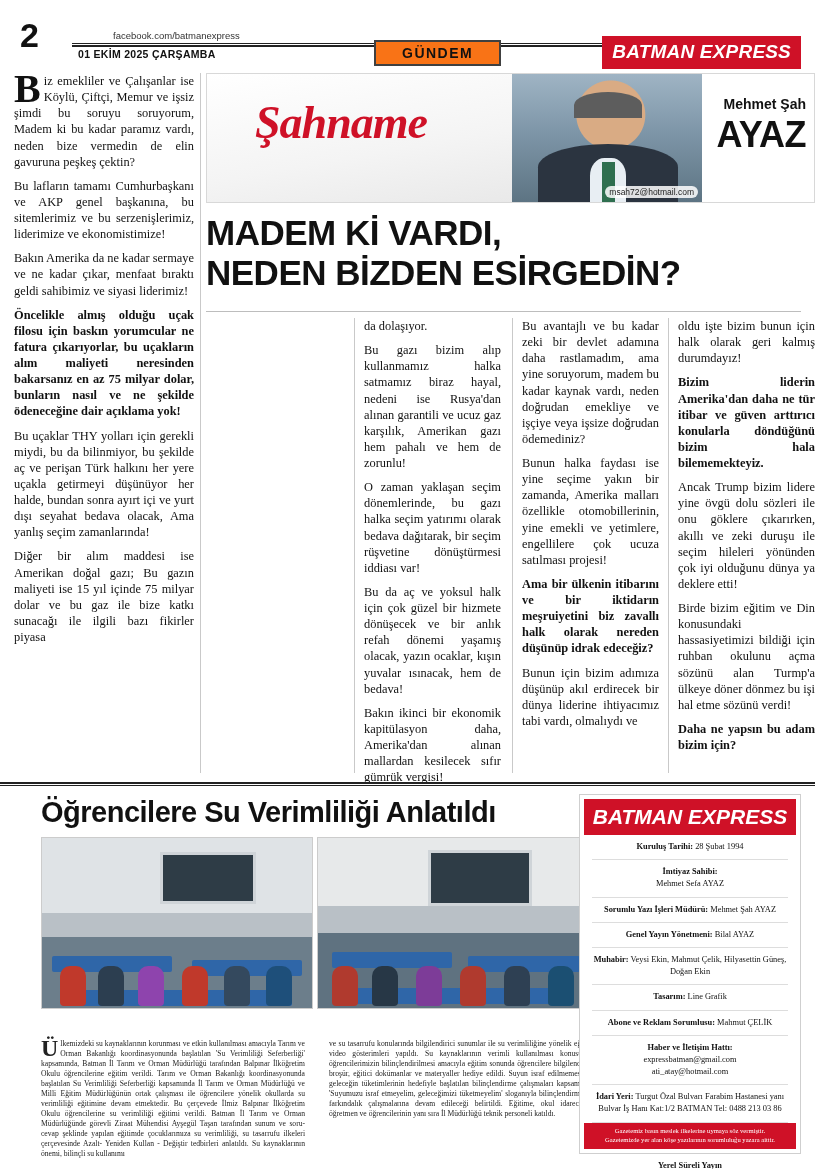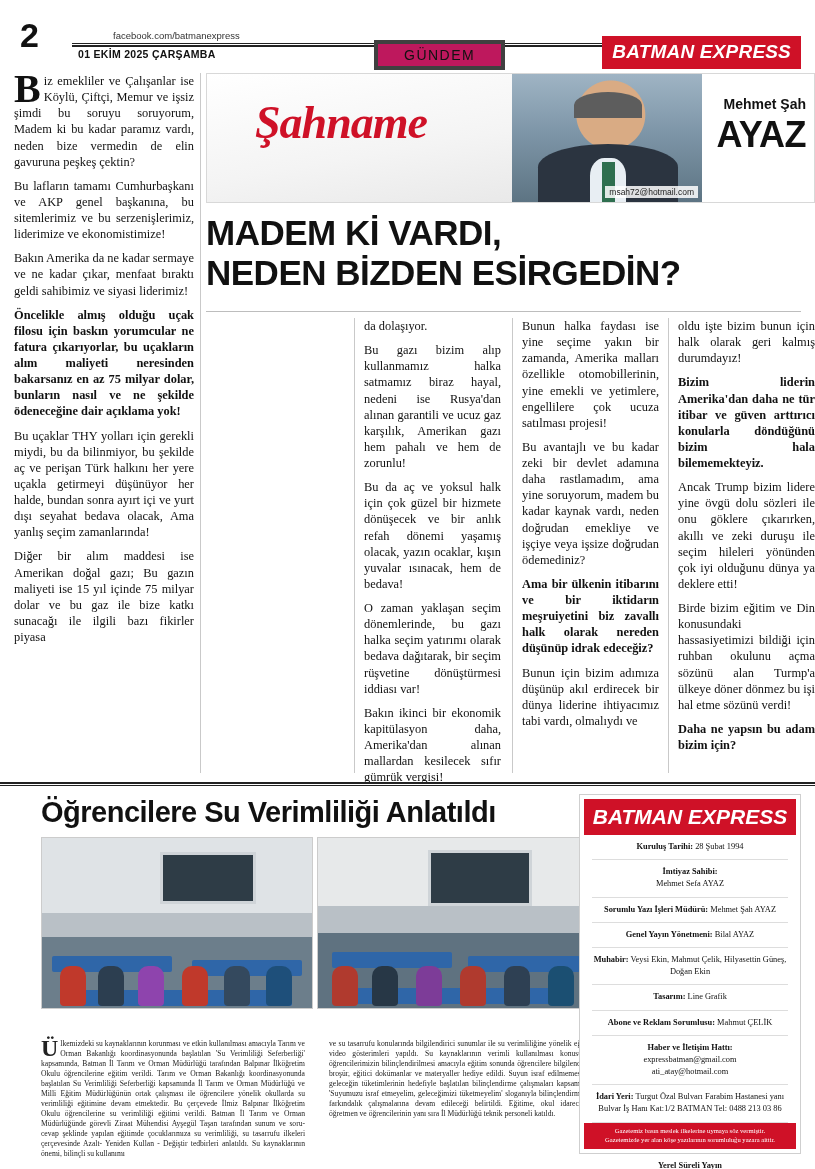--- a/index.html
+++ b/index.html
@@ -28,24 +28,24 @@
   }
   .rule-top { position:absolute; left:58px; right:0; top:33px; height:1px; background:#222; }
   .rule-top2 { position:absolute; left:58px; right:0; top:35px; height:2px; background:#222; }
   .date-line {
     position:absolute; left:64px; top:38px;
     font-family:"Liberation Sans", sans-serif;
     font-size:10.5px; font-weight:bold; letter-spacing:.3px;
   }
   .gundem-box {
     position:absolute; left:360px; top:30px;
-    background:#be185d; border:4px solid #404040;
+    background:#f97316; border:2px solid #404040;
     padding:3px 26px;
     font-family:"Liberation Sans", sans-serif;
-    font-size:14px; font-weight:normal; letter-spacing:1.5px;
+    font-size:14px; font-weight:bold; letter-spacing:1.5px;
   }
   .brand {
     position:absolute; right:0; top:26px;
     background:#cf1127; color:#fff;
     padding:5px 10px 6px 10px;
     font-family:"Liberation Sans", sans-serif;
     font-size:19px; font-weight:bold; font-style:italic;
     letter-spacing:.2px;
   }
 
@@ -109,21 +109,21 @@
     font-size:14px; text-align:right; width:100%;
   }
   .sah-surname {
     position:absolute; right:8px; top:40px;
     font-family:"Liberation Sans", sans-serif; font-weight:bold;
     font-size:36px; text-align:right; width:100%; letter-spacing:-.5px;
   }
   .sah-mail {
     position:absolute; right:4px; bottom:4px;
     font-family:"Liberation Sans", sans-serif; font-size:8.5px;
-    background:rgba(255,255,255,.85); color:#222; padding:1px 4px;
+    background:rgba(255,255,255,.85); color:#222; padding:1px 4px;border-radius:6px;
   }
 
   .headline {
     position:absolute; left:192px; top:140px; width:609px;
     text-align:left;
     font-family:"Liberation Sans", sans-serif;
     font-weight:bold; font-size:35px; line-height:1.14;
     letter-spacing:-.5px;
   }
   .hl-rule { position:absolute; left:192px; right:0; top:238px; height:1px; background:#bdbdbd; }
@@ -250,28 +250,28 @@
     <div class="hl-rule"></div>
 
     <div class="art-cols">
       <div class="vdiv" style="left:148px; height:455px;"></div>
       <div class="vdiv" style="left:306px; height:455px;"></div>
       <div class="vdiv" style="left:462px; height:455px;"></div>
 
       <div class="art-col c2">
         <p>da dolaşıyor.</p>
         <p>Bu gazı bizim alıp kullanmamız halka satmamız biraz hayal, nedeni ise Rusya'dan alınan garantili ve ucuz gaz karşılık, Amerikan gazı hem pahalı ve hem de zorunlu!</p>
+        <p>O zaman yaklaşan seçim dönemlerinde, bu gazı halka seçim yatırımı olarak bedava dağıtarak, bir seçim rüşvetine dönüştürmesi iddiası var!</p>
         <p>Bu da aç ve yoksul halk için çok güzel bir hizmete dönüşecek ve bir anlık refah dönemi yaşamış olacak, yazın ocaklar, kışın yuvalar ısınacak, hem de bedava!</p>
-        <p>O zaman yaklaşan seçim dönemlerinde, bu gazı halka seçim yatırımı olarak bedava dağıtarak, bir seçim rüşvetine dönüştürmesi iddiası var!</p>
         <p>Bakın ikinci bir ekonomik kapitülasyon daha, Amerika'dan alınan mallardan kesilecek sıfır gümrük vergisi!</p>
       </div>
 
       <div class="art-col c3">
+        <p>Bu avantajlı ve bu kadar zeki bir devlet adamına daha rastlamadım, ama yine soruyorum, madem bu kadar kaynak vardı, neden doğrudan emekliye ve işçiye veya işsize doğrudan ödemediniz?</p>
         <p>Bunun halka faydası ise yine seçime yakın bir zamanda, Amerika malları özellikle otomobillerinin, yine emekli ve yetimlere, engellilere çok ucuza satılması projesi!</p>
-        <p>Bu avantajlı ve bu kadar zeki bir devlet adamına daha rastlamadım, ama yine soruyorum, madem bu kadar kaynak vardı, neden doğrudan emekliye ve işçiye veya işsize doğrudan ödemediniz?</p>
         <p class="bold">Ama bir ülkenin itibarını ve bir iktidarın meşruiyetini biz zavallı halk olarak nereden düşünüp idrak edeceğiz?</p>
         <p>Bunun için bizim adımıza düşünüp akıl erdirecek bir dünya liderine ihtiyacımız tabi vardı, olmalıydı ve</p>
       </div>
 
       <div class="art-col c4">
         <p>oldu işte bizim bunun için halk olarak geri kalmış durumdayız!</p>
         <p class="bold">Bizim liderin Amerika'dan daha ne tür itibar ve güven arttırıcı konularla döndüğünü bizim hala bilememekteyiz.</p>
         <p>Ancak Trump bizim lidere yine övgü dolu sözleri ile onu göklere çıkarırken, akıllı ve zeki duruşu ile seçim hileleri yönünden çok iyi olduğunu dünya ya deklere etti!</p>
         <p>Birde bizim eğitim ve Din konusundaki hassasiyetimizi bildiği için ruhban okulunu açma sözünü alan Turmp'a ülkeye döner dönmez bu işi hal etme sözünü verdi!</p>
         <p class="bold">Daha ne yapsın bu adam bizim için?</p>

